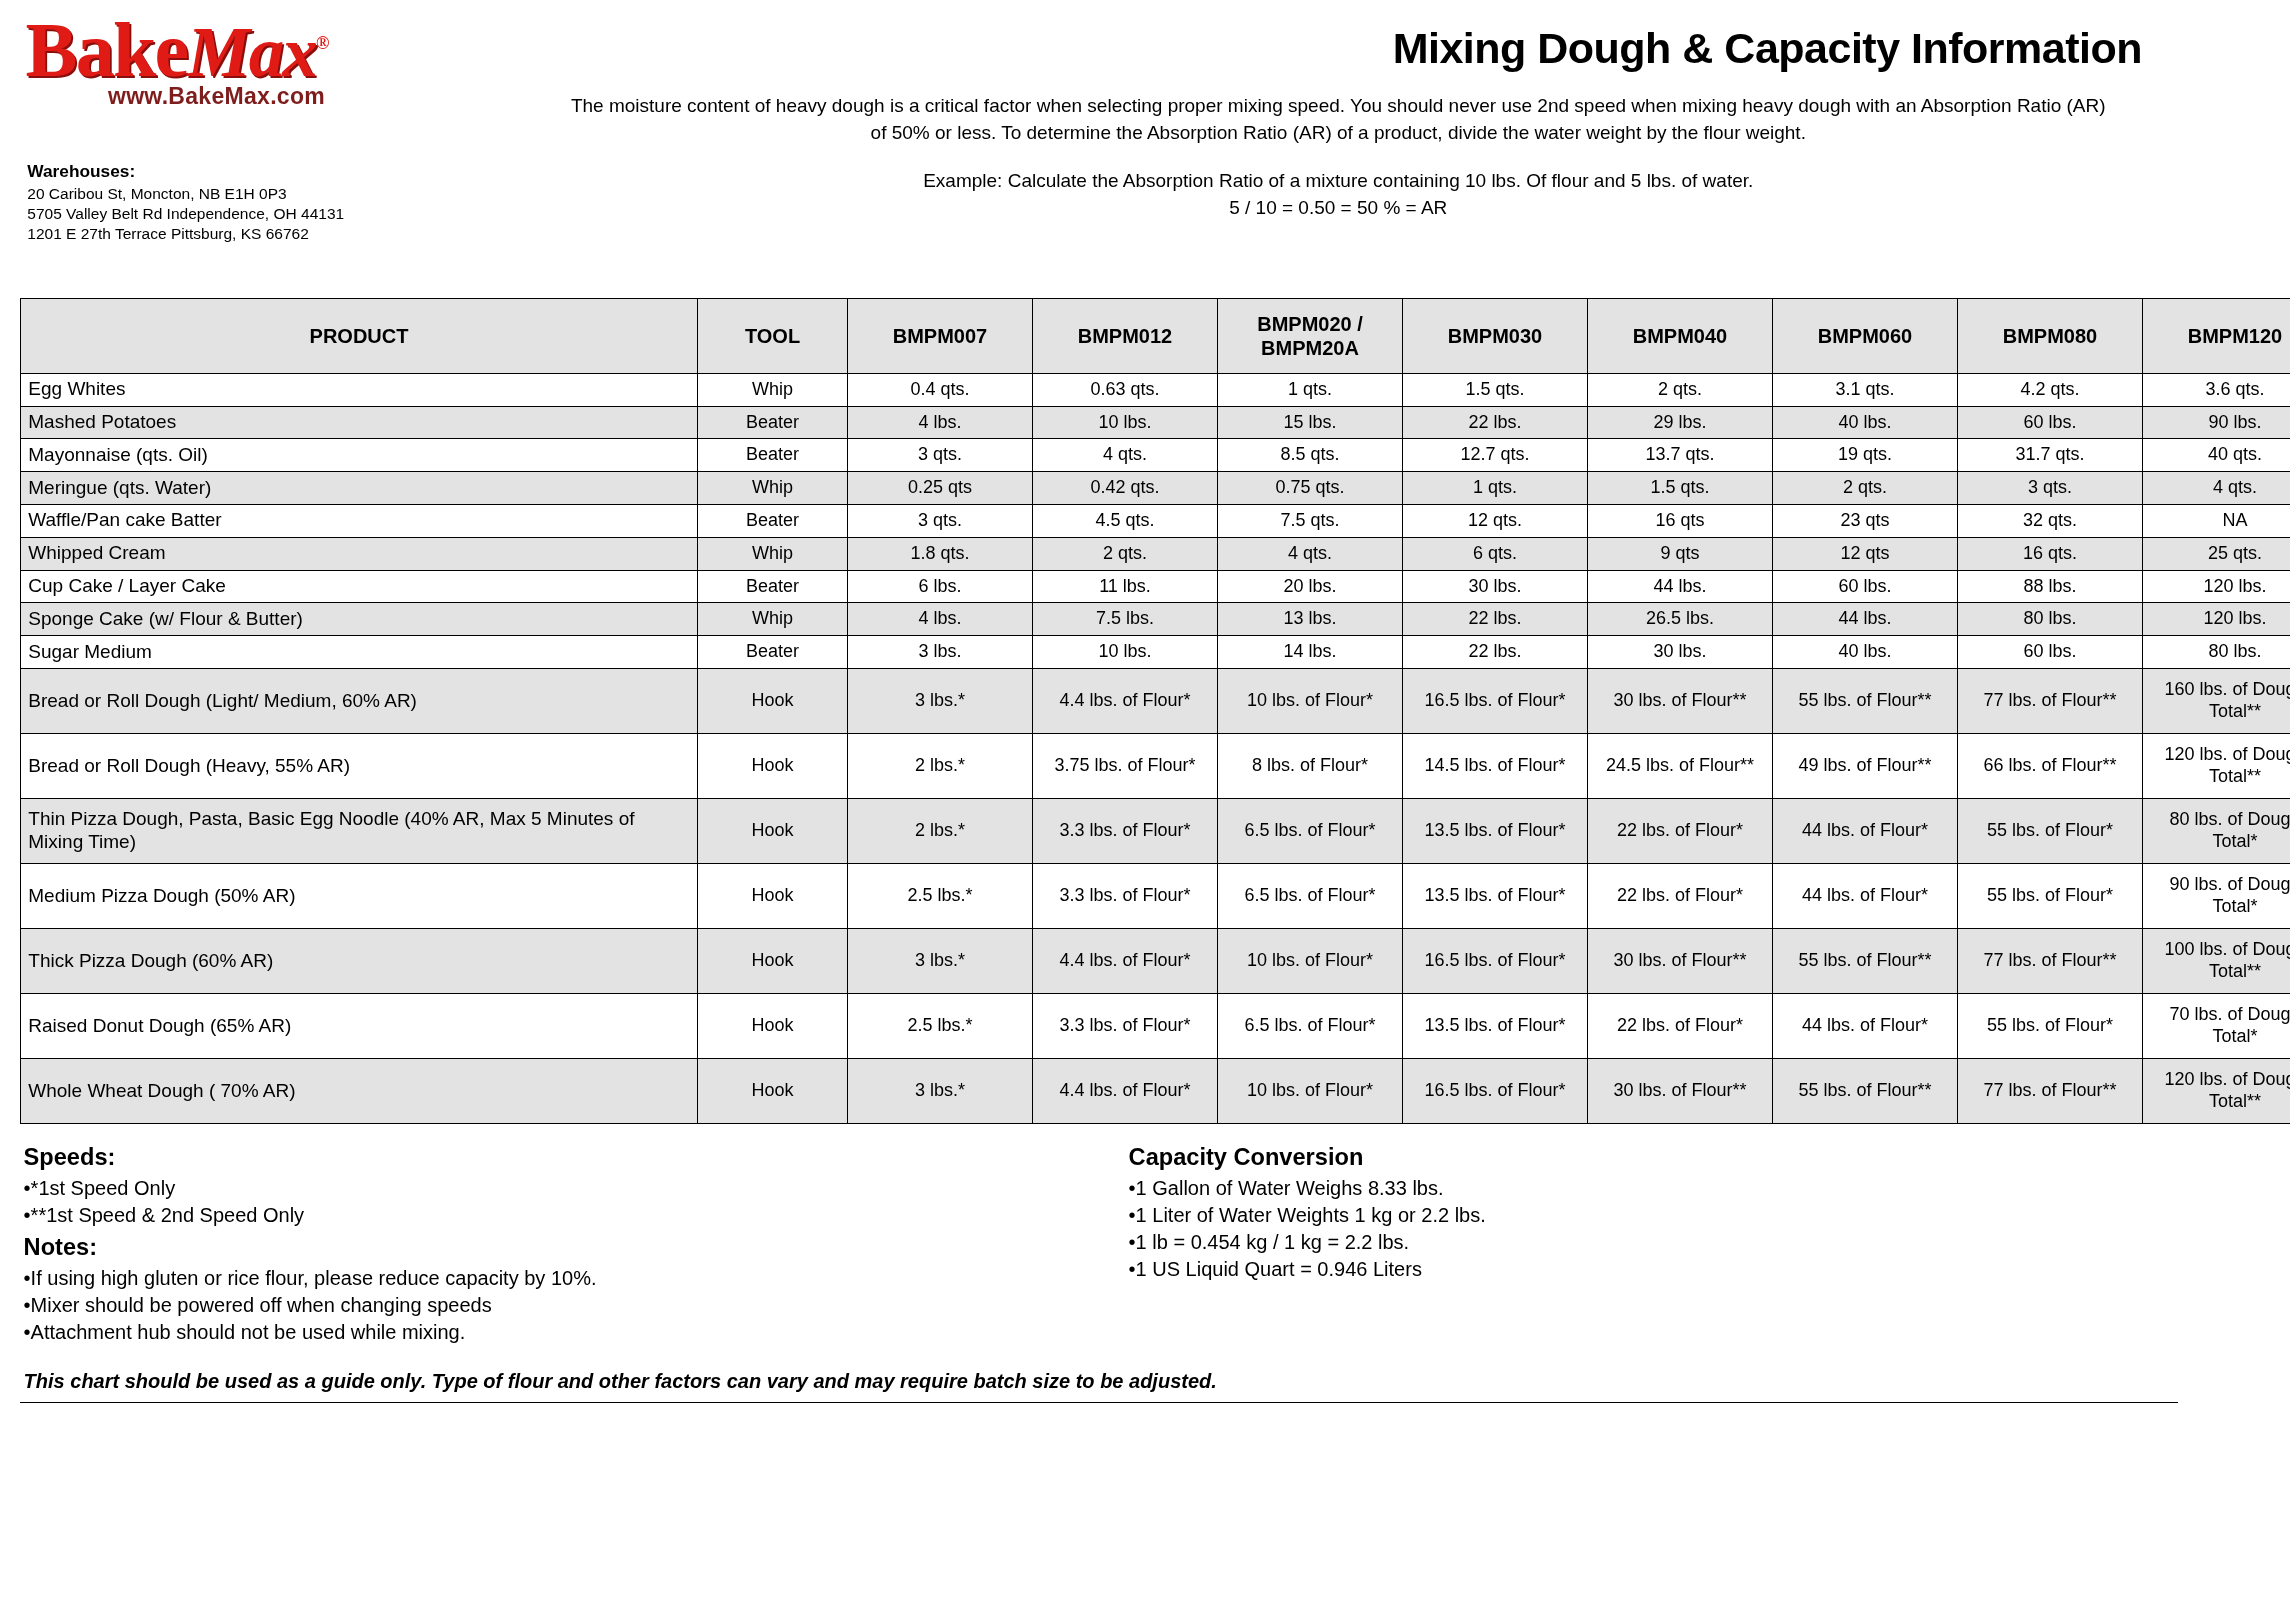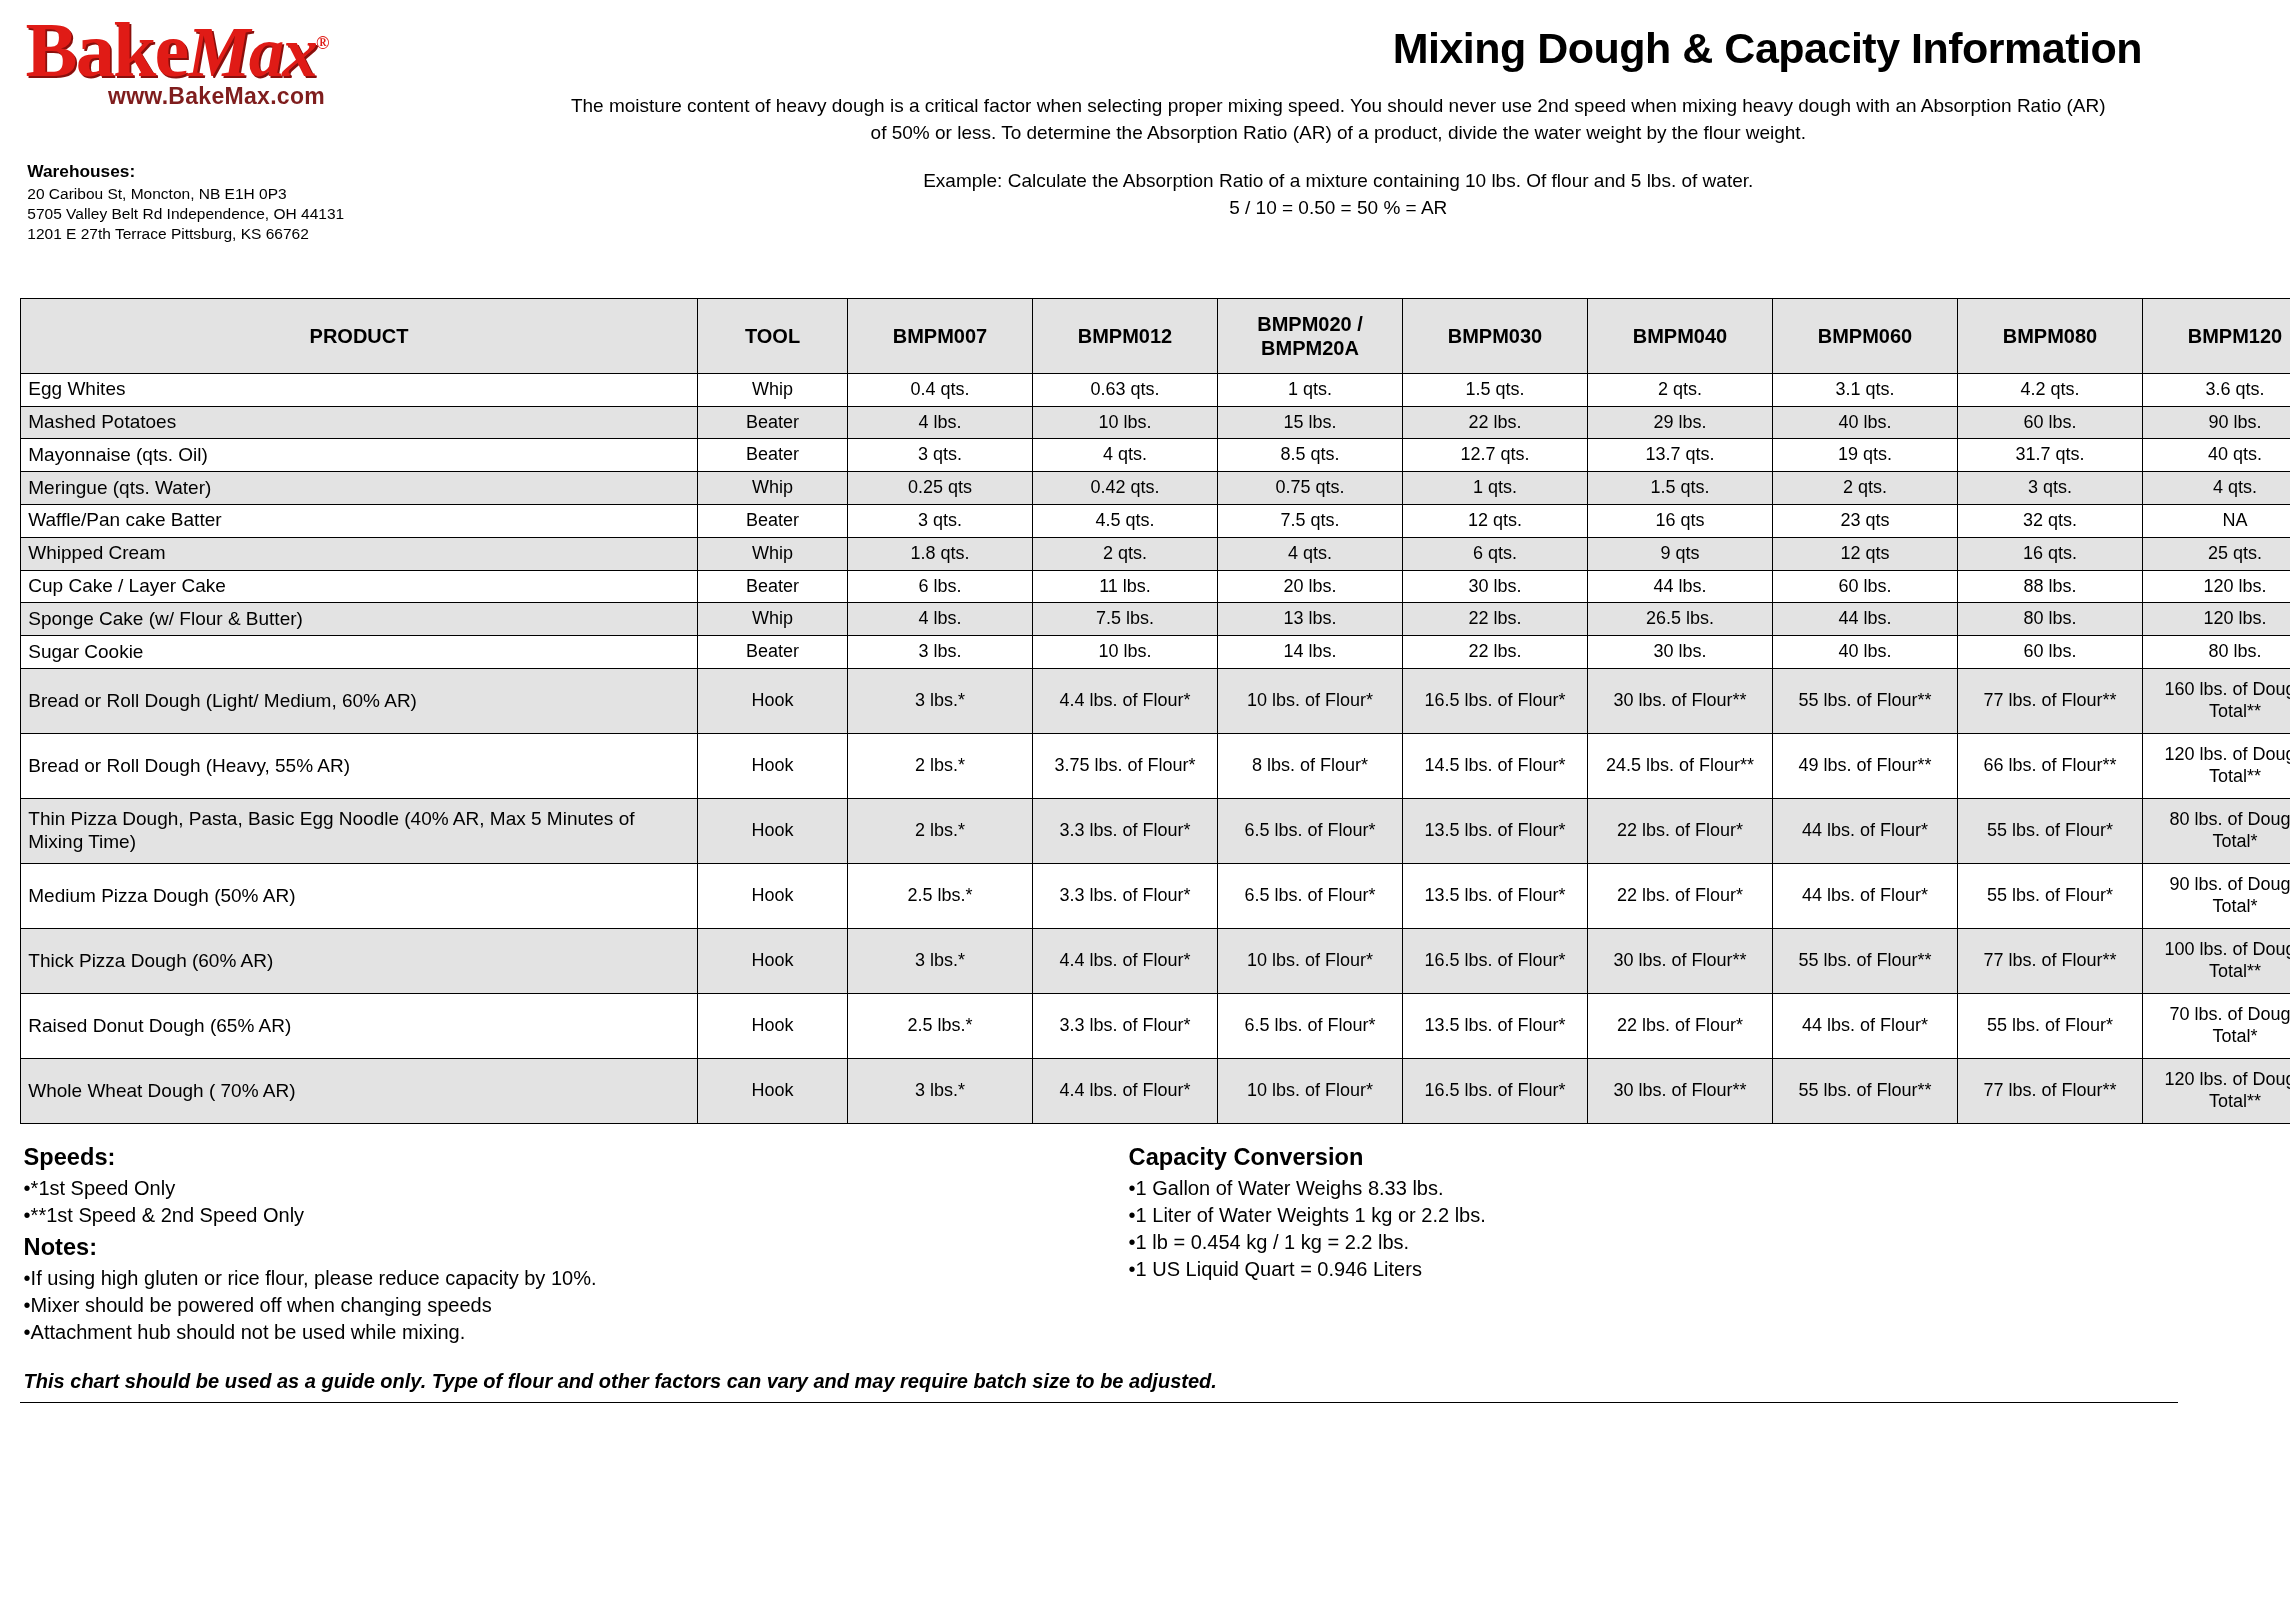--- a/index.html
+++ b/index.html
@@ -321,21 +321,21 @@
         <td>4 lbs.</td>
         <td>7.5 lbs.</td>
         <td>13 lbs.</td>
         <td>22 lbs.</td>
         <td>26.5 lbs.</td>
         <td>44 lbs.</td>
         <td>80 lbs.</td>
         <td>120 lbs.</td>
       </tr>
       <tr class="plain">
-        <td class="product">Sugar Cookie</td>
+        <td class="product">Sugar Medium</td>
         <td>Beater</td>
         <td>3 lbs.</td>
         <td>10 lbs.</td>
         <td>14 lbs.</td>
         <td>22 lbs.</td>
         <td>30 lbs.</td>
         <td>40 lbs.</td>
         <td>60 lbs.</td>
         <td>80 lbs.</td>
       </tr>

